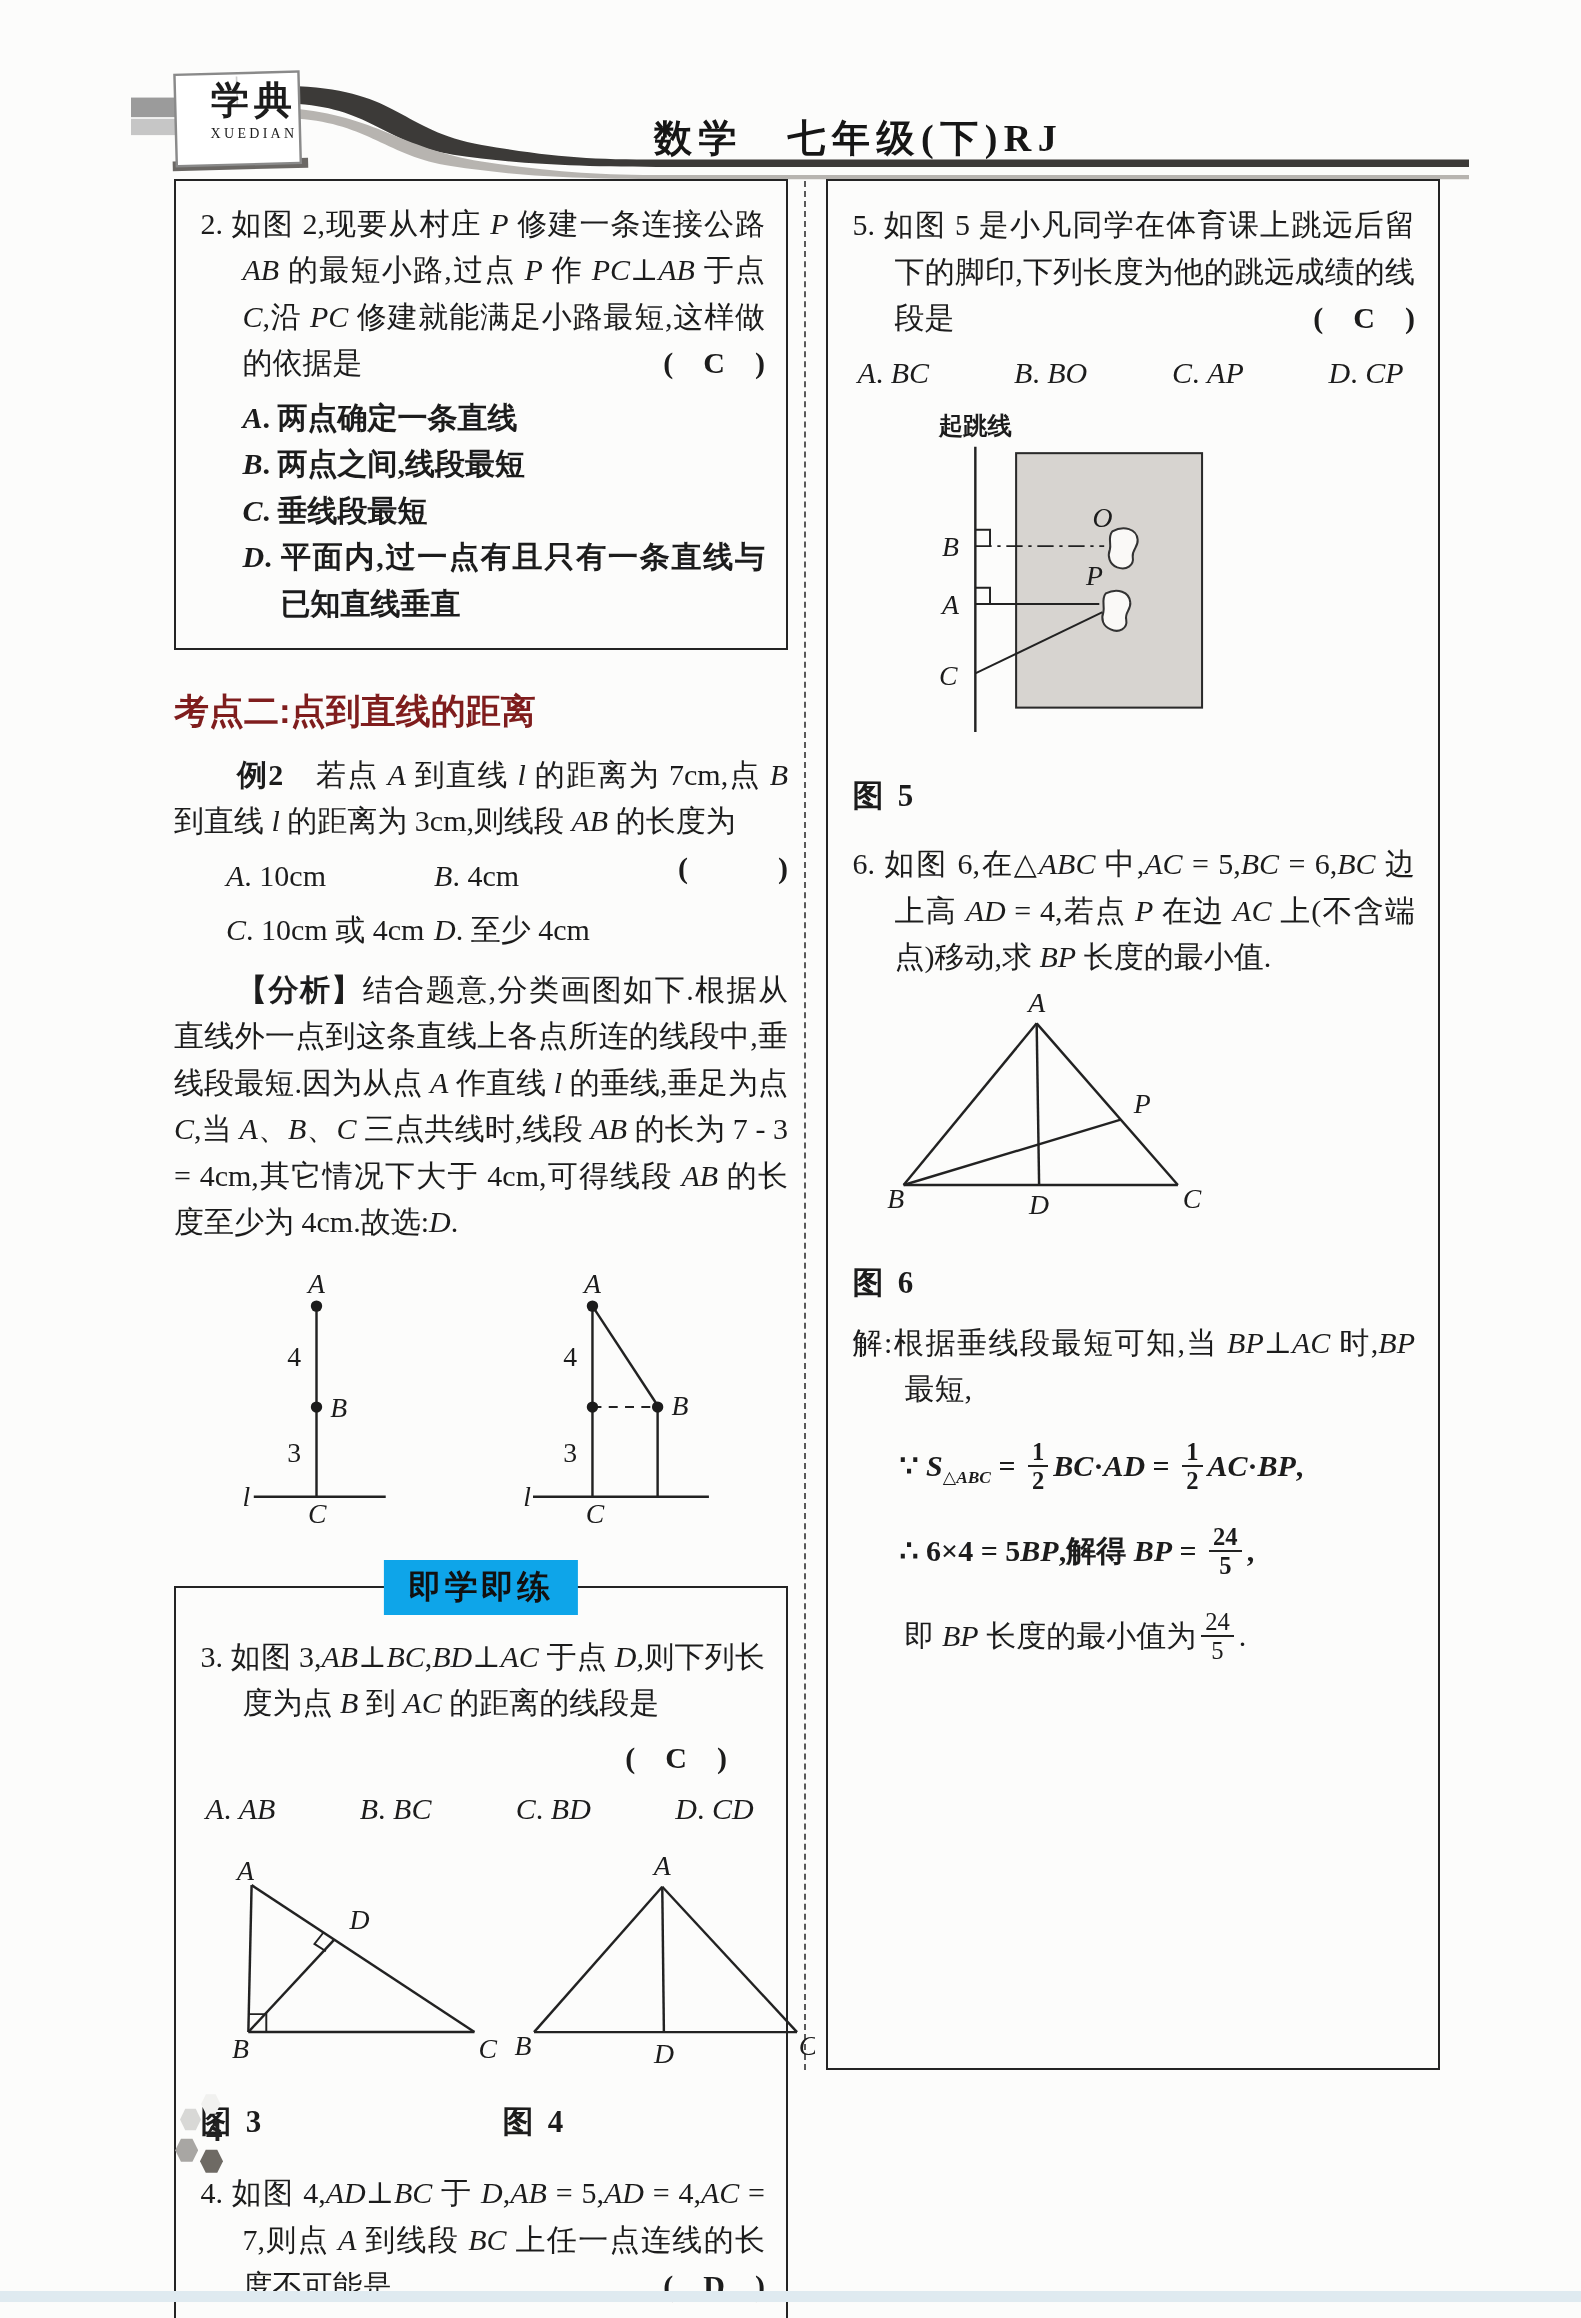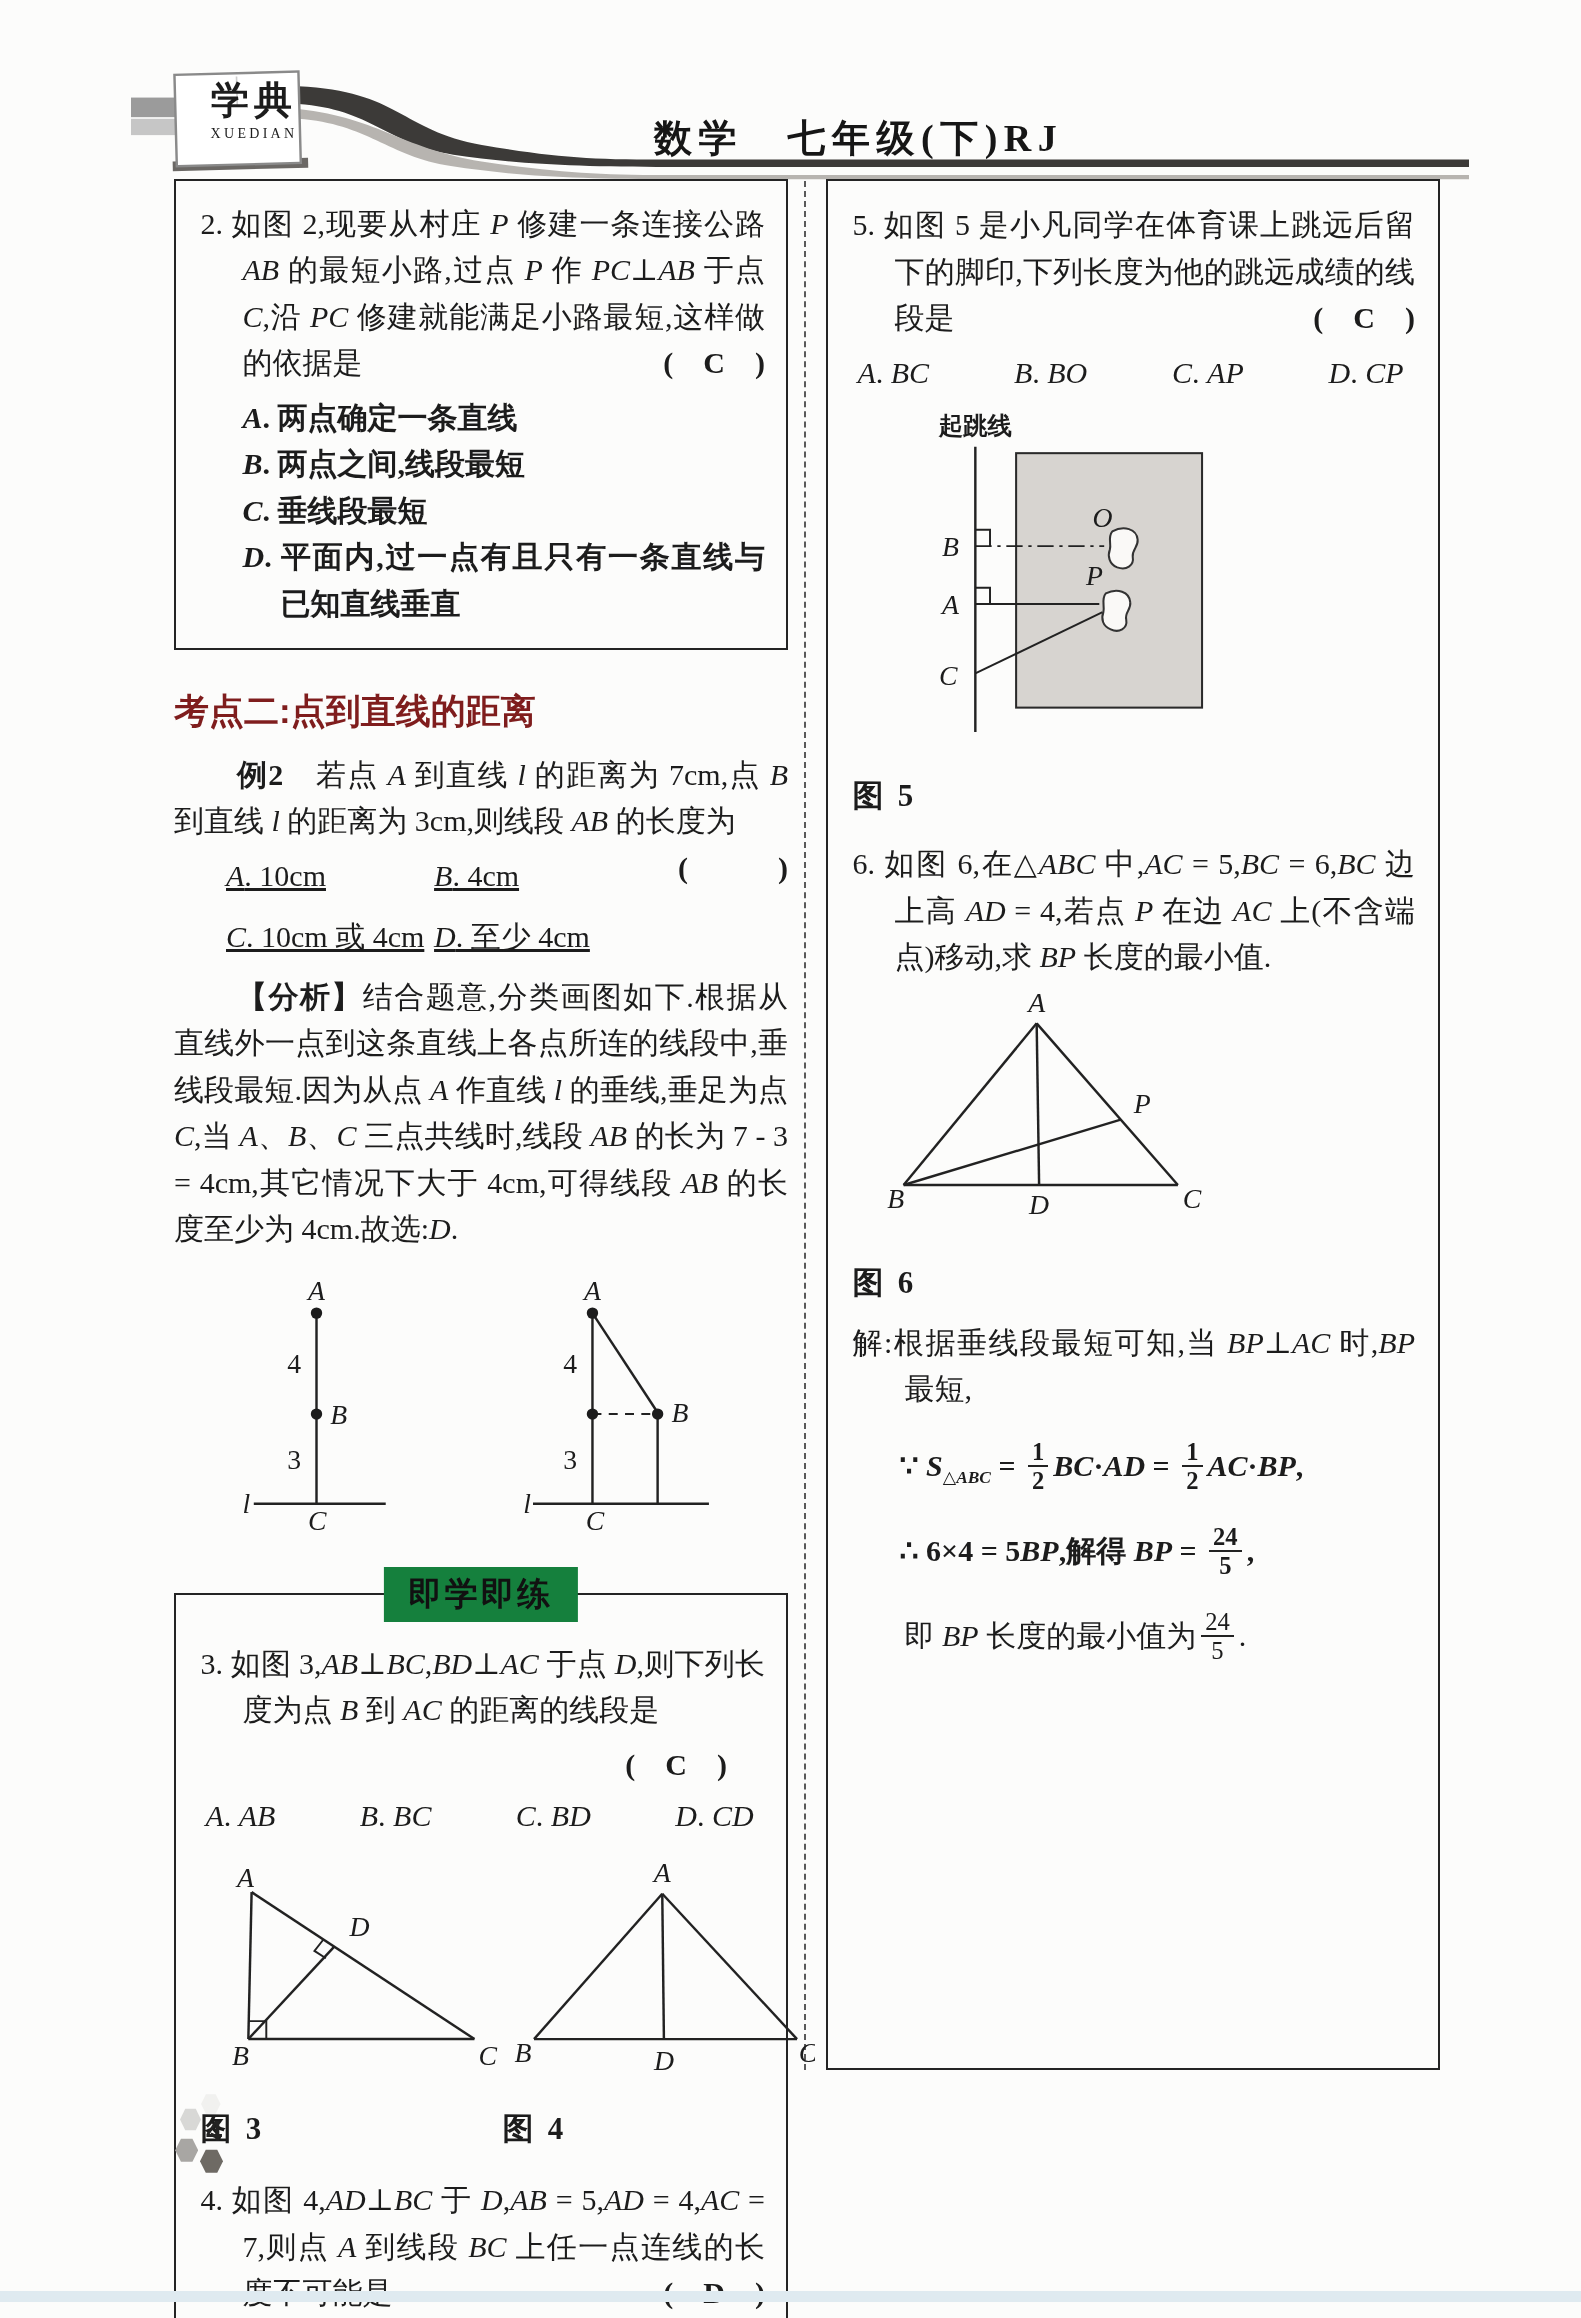--- a/index.html
+++ b/index.html
@@ -22,36 +22,36 @@
   .hang{padding-left:42px;text-indent:-42px;}
   .ind{text-indent:2.1em;}
   i{font-family:"Liberation Serif","DejaVu Serif",serif;}
   .ans{float:right;font-weight:bold;white-space:pre;}
   .ansline{text-align:right;padding-right:38px;font-weight:bold;}
   h2.sect{font:bold 35px "Liberation Sans","DejaVu Sans",sans-serif;margin:38px 0 16.3px 0;color:#7f1d1d;}
   .exlab{font-weight:bold;}
   
   .optcol{margin:3.3px 0 0 42px;font-weight:bold;}
   .optcol .optline{display:block;padding-left:38px;text-indent:-38px;}
-  .optgrid{display:grid;grid-template-columns:1.15fr 1fr;margin:4.9px 0 3.3px 52px;row-gap:15px;text-decoration:underline;}
+  .optgrid{display:grid;grid-template-columns:1.15fr 1fr;margin:4.9px 0 3.3px 52px;row-gap:8px;}
   .optrow{display:flex;justify-content:space-between;margin:4.9px 11.4px 4.9px 4.9px;}
   
   .figrow{display:flex;justify-content:space-around;align-items:flex-end;margin:21px 0 24.5px 0;}
   figure{margin:0;text-align:left;}
   figcaption{font-weight:bold;font-size:31px;margin-top:11.4px;letter-spacing:3.3px;}
   .ln{stroke:#222;stroke-width:3;fill:none;}
   .lnthin{stroke:#222;stroke-width:2.4;fill:none;}
   .dot{fill:#1c1c1c;}
   .mi{font:italic 34px "Liberation Serif",serif;fill:#1c1c1c;}
   .mn{font:34px "Liberation Serif",serif;fill:#1c1c1c;}
   .cjk{font:bold 30px "Liberation Sans","DejaVu Sans",sans-serif;fill:#1c1c1c;}
   
   .practice{position:relative;margin-top:60px;padding-top:46px;}
   .plabel{position:absolute;top:-28px;left:50%;transform:translateX(-50%);
-          background:#15803d;color:#111;font:bold 33px "Liberation Sans","DejaVu Sans",sans-serif;
+          background:#0ea5e9;color:#111;font:bold 33px "Liberation Sans","DejaVu Sans",sans-serif;
           padding:4.9px 24.5px;letter-spacing:3.3px;white-space:nowrap;}
   
   .sol{margin-top:13px;}
   .sol .hang{padding-left:52px;text-indent:-52px;}
   .formula{margin:28px 0 28px 47px;text-indent:0;font-weight:bold;}
   .formula-last{margin:28px 0 4.9px 52px;}
   .fr{display:inline-flex;flex-direction:column;text-align:center;vertical-align:middle;
       font-size:0.82em;line-height:1.12;margin:0 4.9px;position:relative;top:-3.3px;}
   .fr .fd{border-top:2.4px solid #222;padding:0 4.1px;}
   .fr .fn{padding:0 4.1px;}

